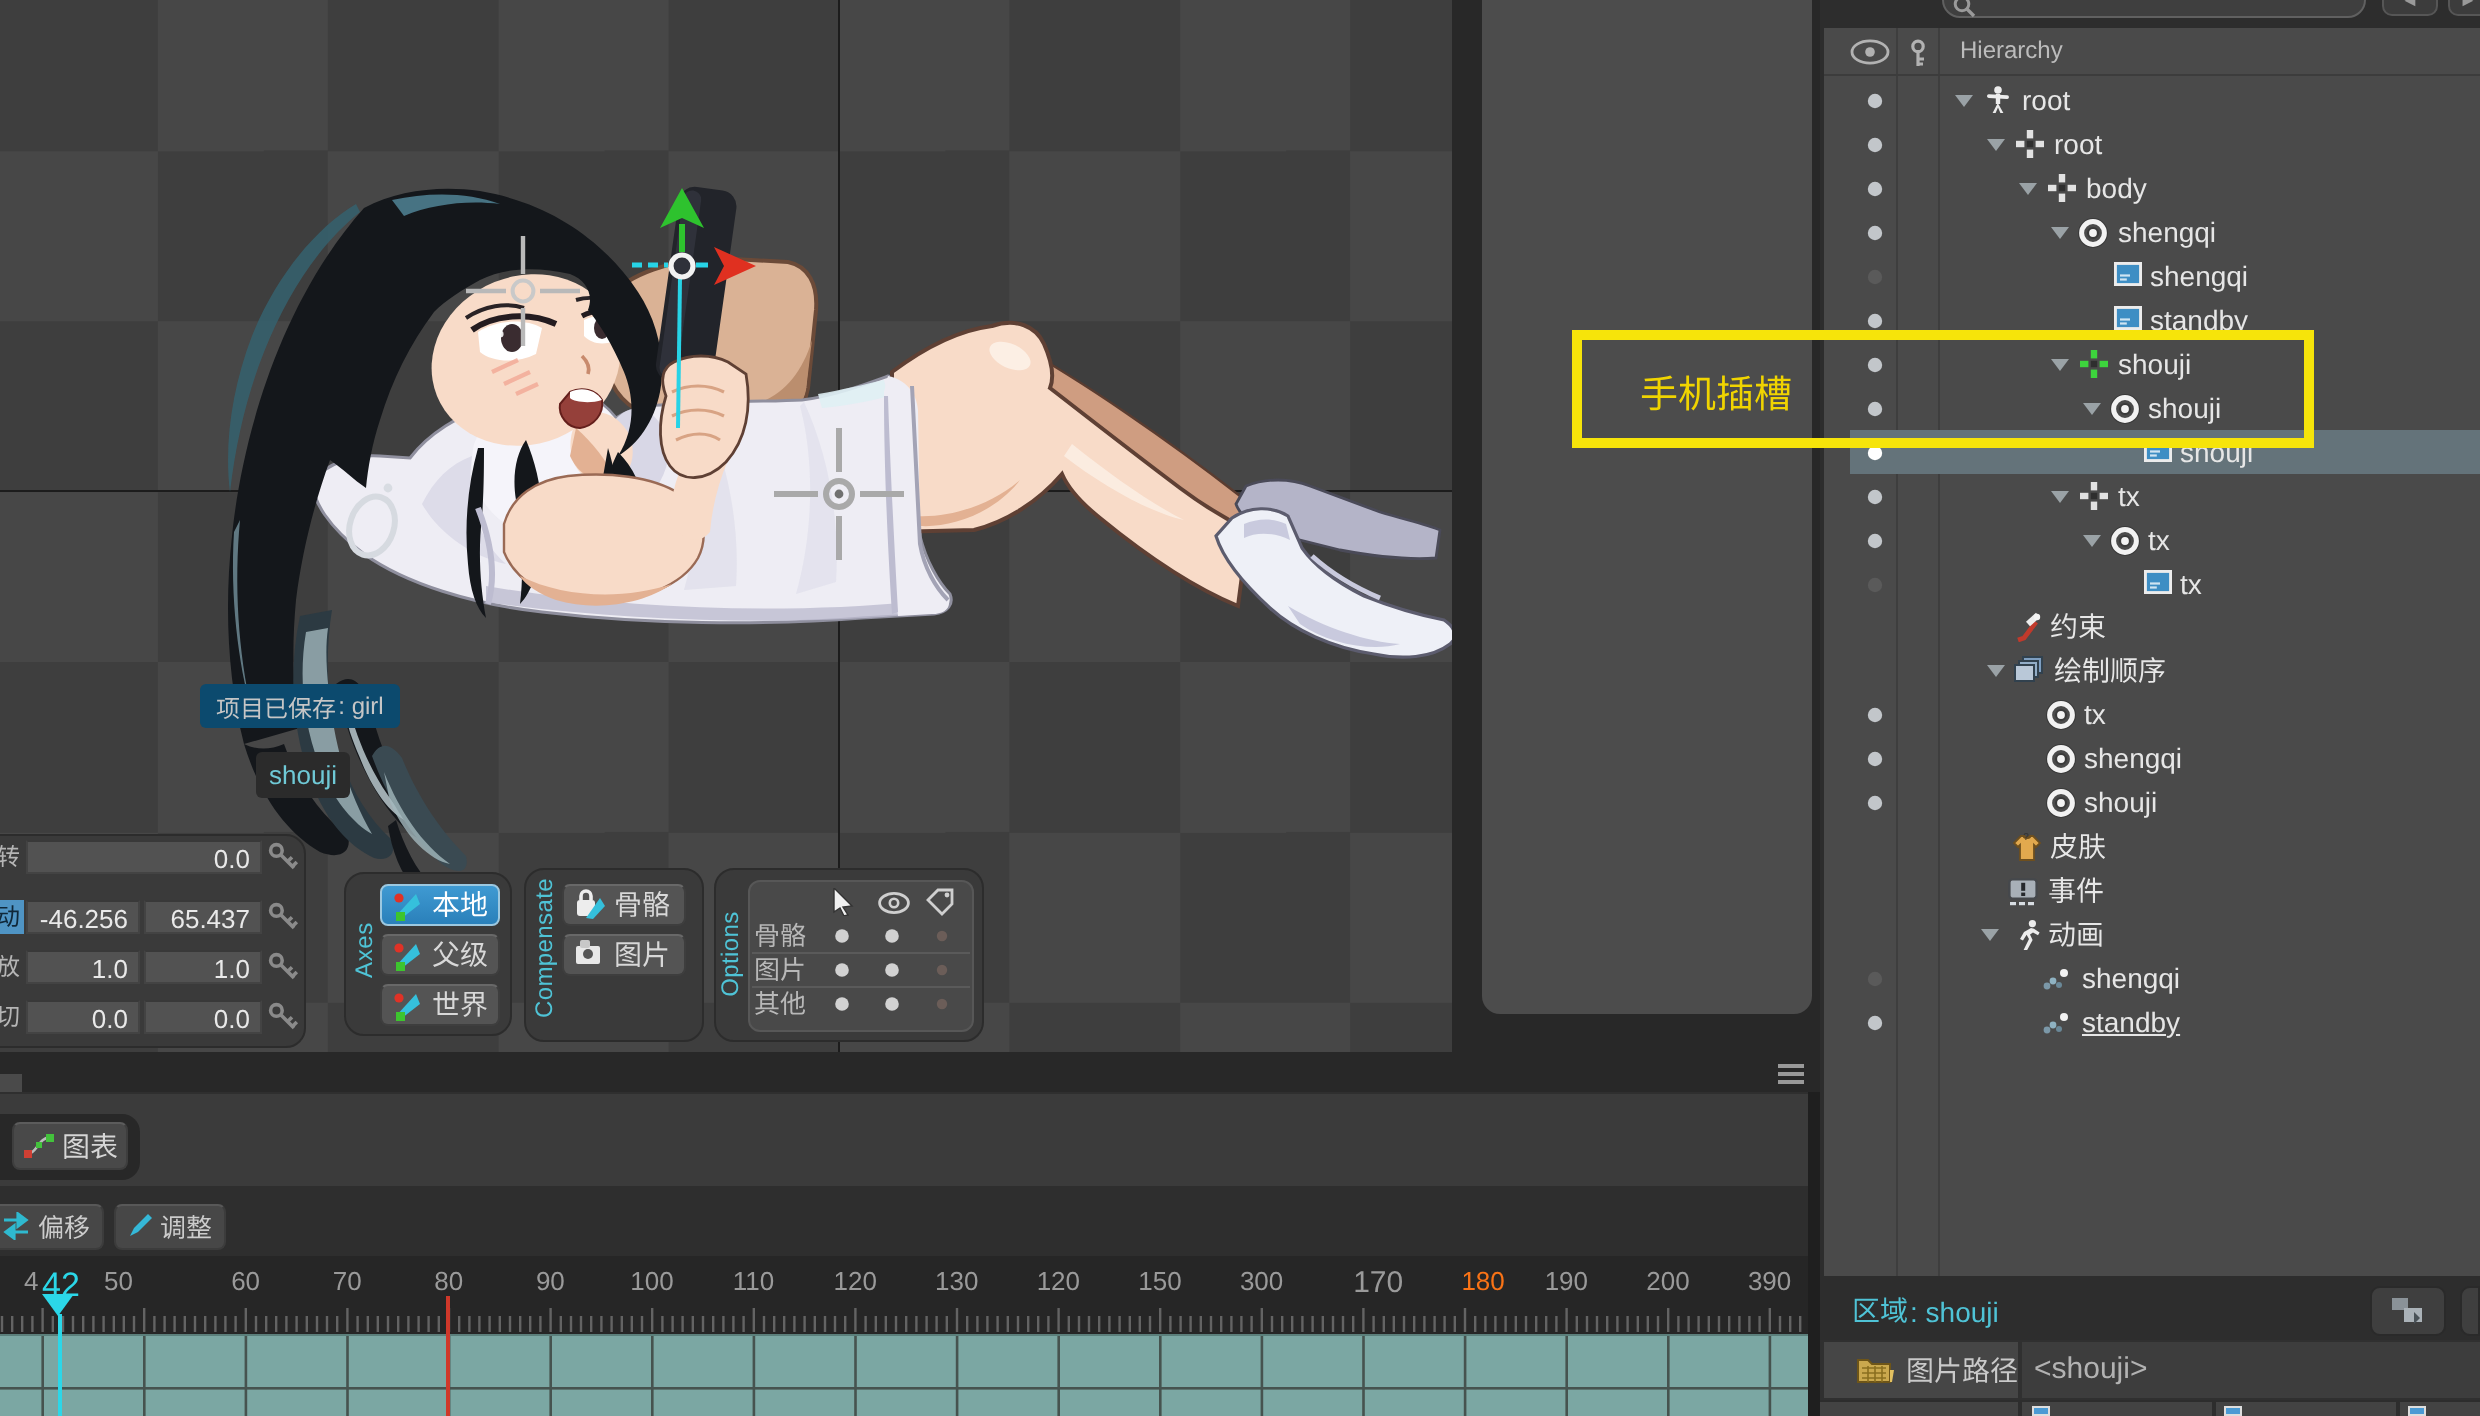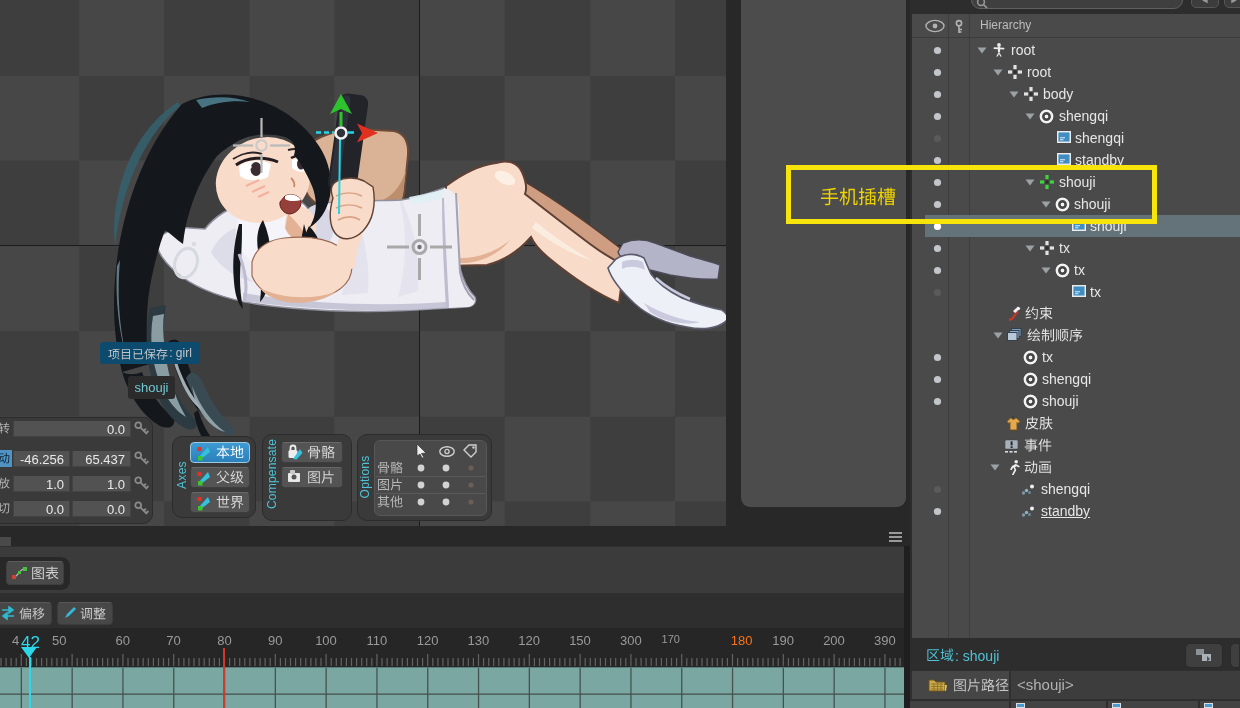--- a/index.html
+++ b/index.html
@@ -349,21 +349,21 @@
     <div class="txt" style="left:153.6px;top:633px;width:40px;text-align:center;color:#9a9a9a;font-size:13px">70</div>
     <div class="txt" style="left:204.4px;top:633px;width:40px;text-align:center;color:#9a9a9a;font-size:13px">80</div>
     <div class="txt" style="left:255.2px;top:633px;width:40px;text-align:center;color:#9a9a9a;font-size:13px">90</div>
     <div class="txt" style="left:306.0px;top:633px;width:40px;text-align:center;color:#9a9a9a;font-size:13px">100</div>
     <div class="txt" style="left:356.8px;top:633px;width:40px;text-align:center;color:#9a9a9a;font-size:13px">110</div>
     <div class="txt" style="left:407.6px;top:633px;width:40px;text-align:center;color:#9a9a9a;font-size:13px">120</div>
     <div class="txt" style="left:458.4px;top:633px;width:40px;text-align:center;color:#9a9a9a;font-size:13px">130</div>
     <div class="txt" style="left:509.2px;top:633px;width:40px;text-align:center;color:#9a9a9a;font-size:13px">120</div>
     <div class="txt" style="left:560.0px;top:633px;width:40px;text-align:center;color:#9a9a9a;font-size:13px">150</div>
     <div class="txt" style="left:610.8px;top:633px;width:40px;text-align:center;color:#9a9a9a;font-size:13px">300</div>
-    <div class="txt" style="left:661.6px;top:633px;width:40px;text-align:left;color:#9a9a9a;font-size:11px">170</div>
+    <div class="txt" style="left:661.6px;top:633px;width:40px;text-align:right;color:#9a9a9a;font-size:15px">170</div>
     <div class="txt" style="left:712.4px;top:633px;width:40px;text-align:right;color:#f97316;font-size:13px">180</div>
     <div class="txt" style="left:763.2px;top:633px;width:40px;text-align:center;color:#9a9a9a;font-size:13px">190</div>
     <div class="txt" style="left:814.0px;top:633px;width:40px;text-align:center;color:#9a9a9a;font-size:13px">200</div>
     <div class="txt" style="left:864.8px;top:633px;width:40px;text-align:center;color:#9a9a9a;font-size:13px">390</div>
 <div class="txt" style="left:12px;top:633px;color:#9a9a9a;font-size:13px">4</div>
 <div class="txt" style="left:21px;top:633px;color:#2bd7e8;font-size:17px">42</div>
 <svg class="abs" style="left:0;top:628px" width="904" height="39" viewBox="0 0 904 39">
       <rect x="0.4" y="30" width="1.2" height="8" fill="#636363"></rect>
       <rect x="5.5" y="30" width="1.2" height="8" fill="#636363"></rect>
       <rect x="10.5" y="30" width="1.2" height="8" fill="#636363"></rect>

